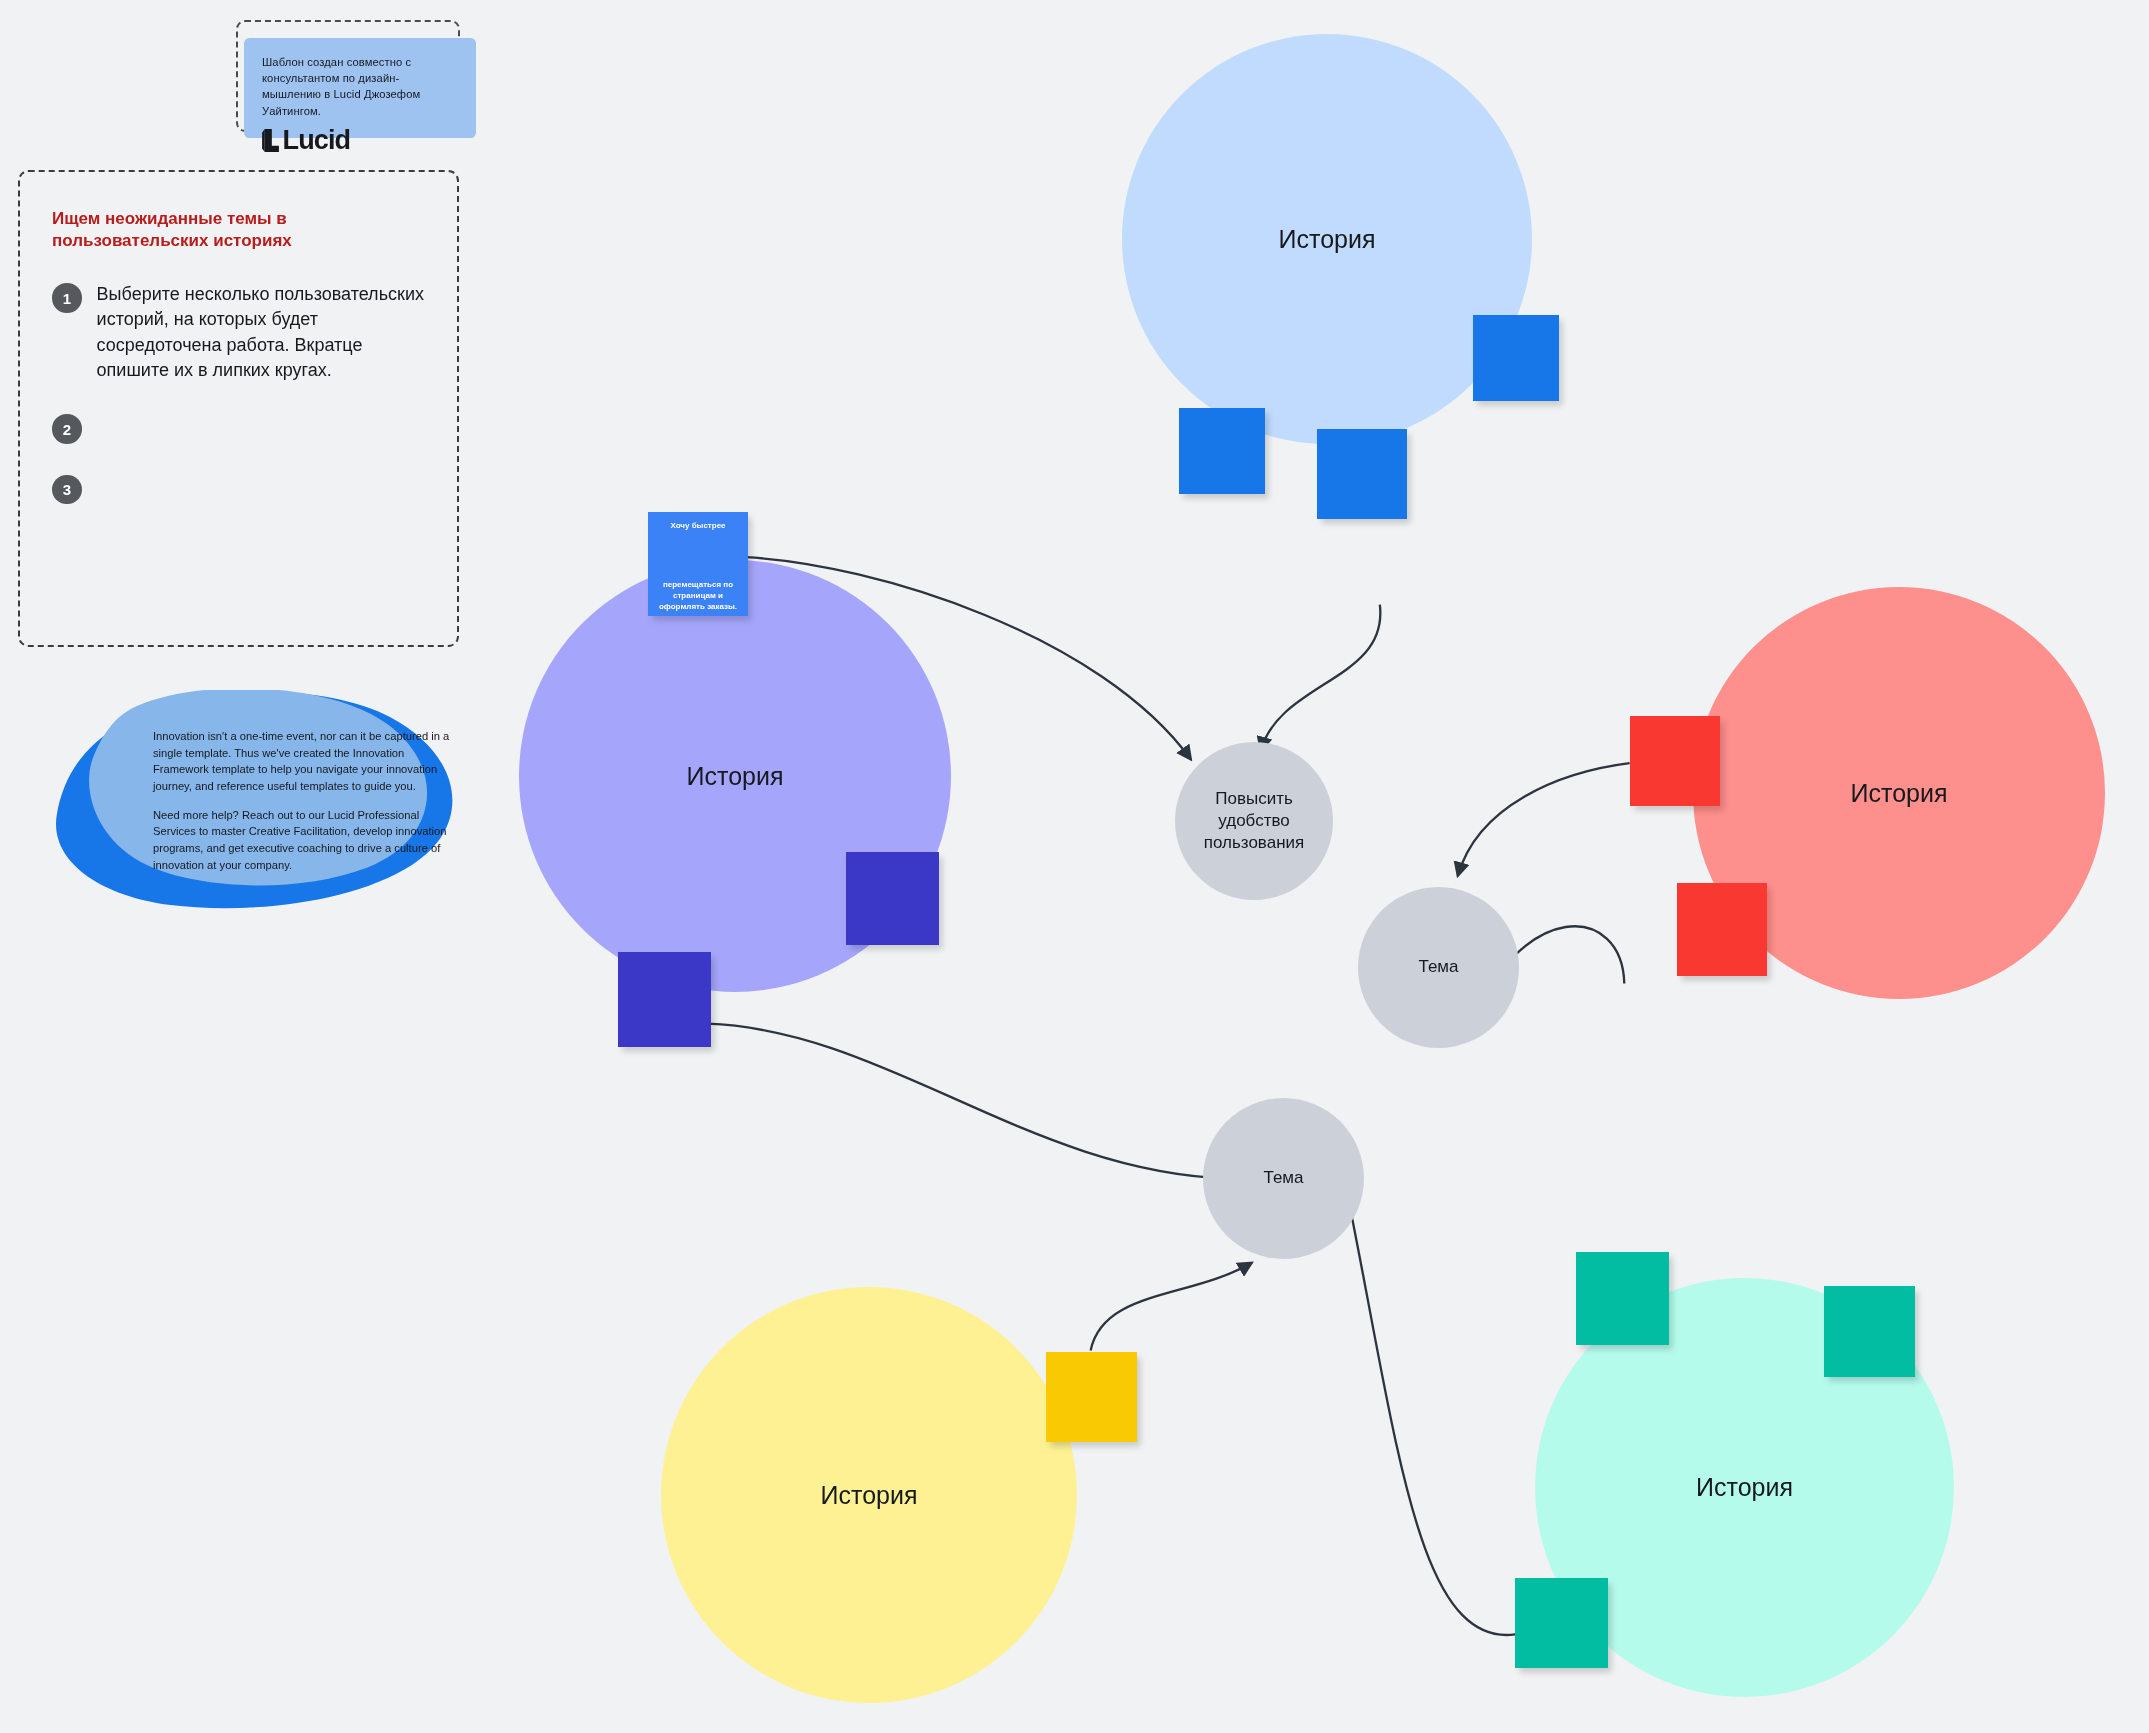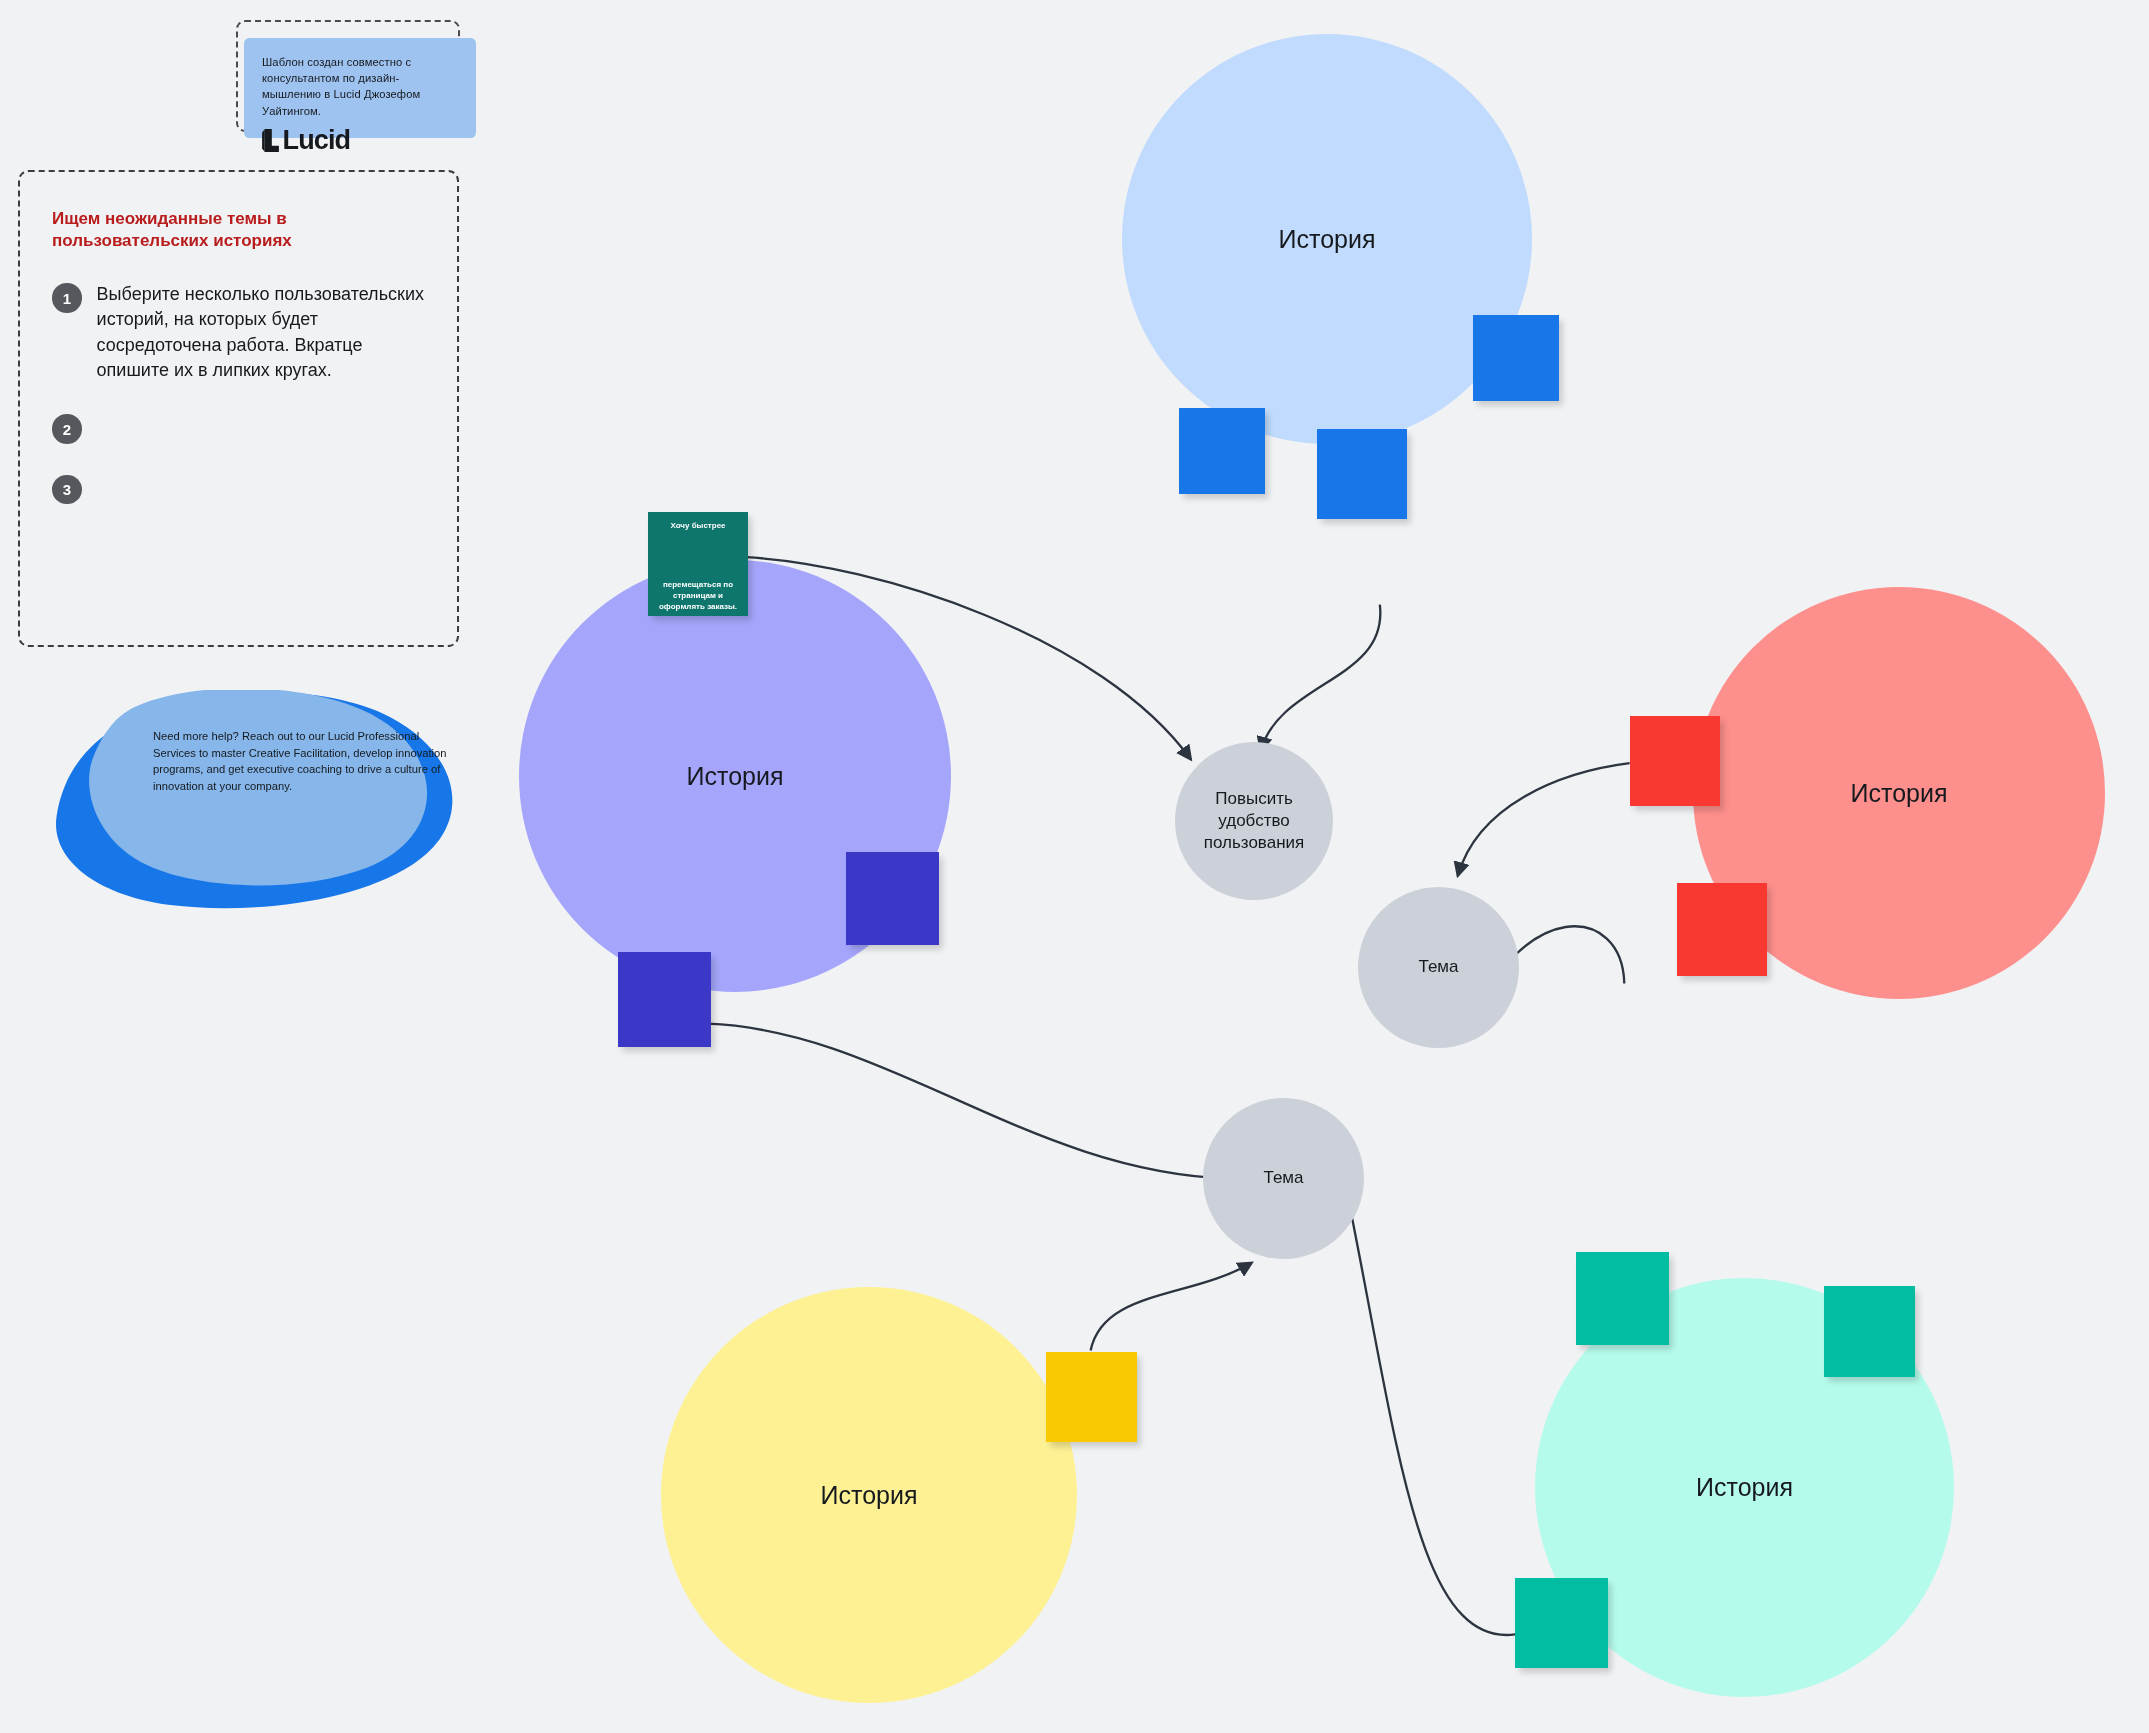--- a/index.html
+++ b/index.html
@@ -115,20 +115,21 @@
   </div>
 
   <div class="abs" id="blob-wrap">
     <svg id="blob-svg" width="421" height="233" viewBox="0 0 470 260">
       <path d="M72,40 C140,-8 300,-10 375,30 C455,72 470,150 400,195 C330,240 210,250 130,240
                C50,230 -5,190 3,140 C10,95 35,62 72,40 Z" fill="#1877e8"></path>
       <path d="M92,18 C165,-14 310,-8 372,38 C440,88 428,168 350,198 C272,228 160,222 105,196
                C48,170 28,110 45,72 C58,42 72,27 92,18 Z" fill="#86b6ea"></path>
     </svg>
     <div id="blob-text">
+      <p>Innovation isn't a one-time event, nor can it be captured in a single template. Thus we've created the Innovation Framework template to help you navigate your innovation journey, and reference useful templates to guide you.</p>
       <p>Need more help? Reach out to our Lucid Professional Services to master Creative Facilitation, develop innovation programs, and get executive coaching to drive a culture of innovation at your company.</p>
     </div>
   </div>
 
   <svg id="connectors" viewBox="0 0 2400 1936">
     <defs>
       <marker id="arw" viewBox="0 0 10 10" refX="8.5" refY="5" markerWidth="7" markerHeight="7" orient="auto-start-reverse">
         <path d="M 0 0 L 10 5 L 0 10 z" fill="#2c3440"></path>
       </marker>
     </defs>
@@ -179,21 +180,21 @@
   </div>
 
   <div class="abs theme-circle" style="left:1203px;top:1098px;width:161px;height:161px;">
     <span class="theme-label" style="font-size:17px;">Тема</span>
   </div>
 
   <div class="abs sticky" style="left:1473px;top:315px;width:86px;height:86px;background:#1877e8;"></div>
   <div class="abs sticky" style="left:1179px;top:408px;width:86px;height:86px;background:#1877e8;"></div>
   <div class="abs sticky" style="left:1317px;top:429px;width:90px;height:90px;background:#1877e8;"></div>
 
-  <div class="abs sticky" style="left:648px;top:512px;width:100px;height:104px;background:#0f766e;">
+  <div class="abs sticky" style="left:648px;top:512px;width:100px;height:104px;background:#3b82f6;">
     <div class="sticky-note-text">
       <div class="top">Хочу быстрее</div>
       <div class="bottom">перемещаться по страницам и оформлять заказы.</div>
     </div>
   </div>
   <div class="abs sticky" style="left:846px;top:852px;width:93px;height:93px;background:#3b38c8;"></div>
   <div class="abs sticky" style="left:618px;top:952px;width:93px;height:95px;background:#3b38c8;"></div>
 
   <div class="abs sticky" style="left:1630px;top:716px;width:90px;height:90px;background:#fa3832;"></div>
   <div class="abs sticky" style="left:1677px;top:883px;width:90px;height:93px;background:#fa3832;"></div>

